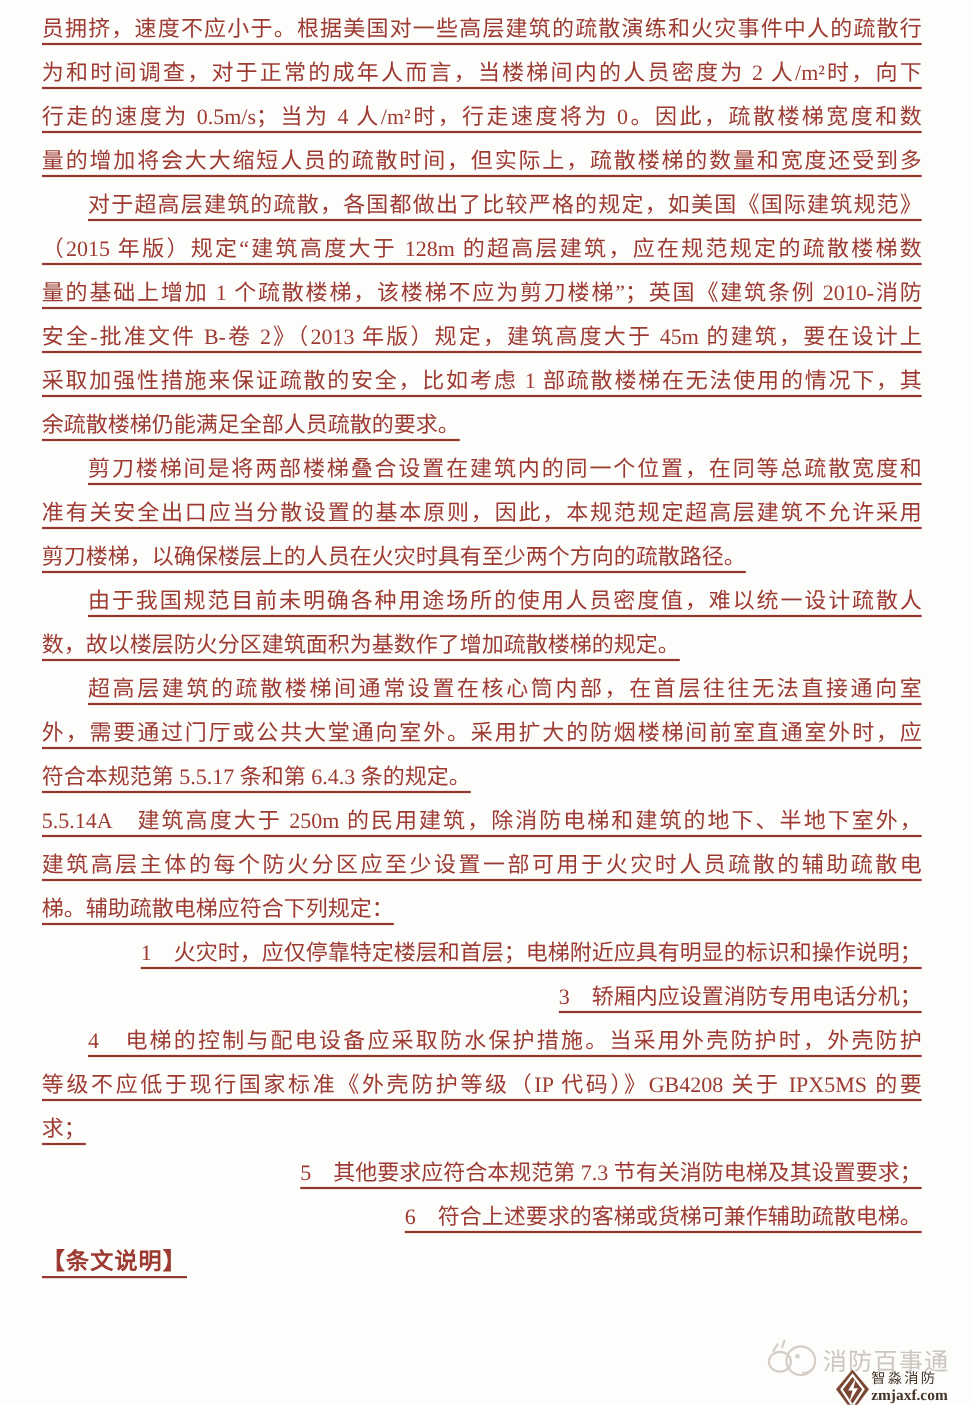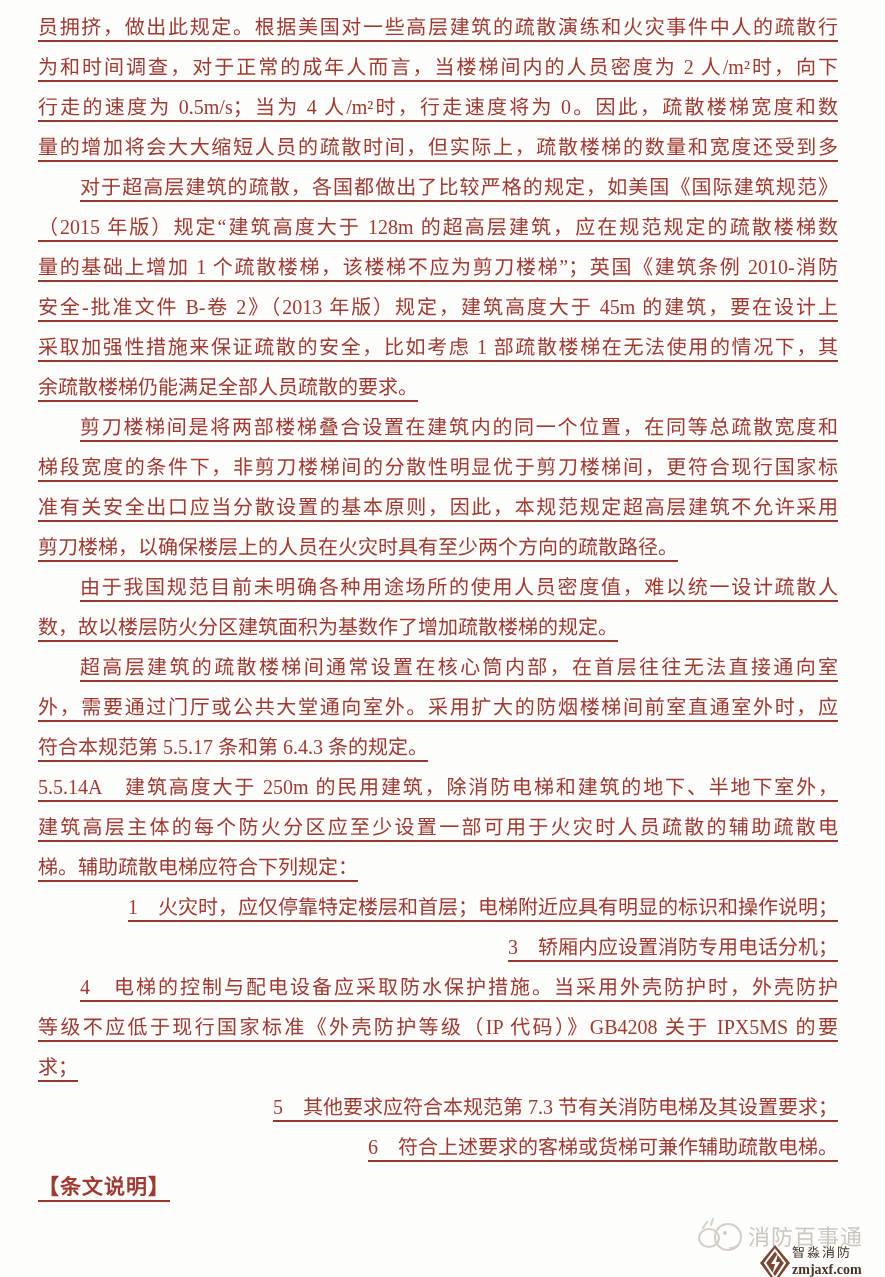--- a/index.html
+++ b/index.html
@@ -54,36 +54,35 @@
     font-family:Liberation Serif, serif;
   }
 </style>
 </head>
 <body>
 
 <div class="page">
 
   <div class="doc" id="doc">
       <div class="para">
-        <div class="line fill">员拥挤，做出此规定。根据美国对一些高层建筑的疏散演练和火灾事件中人的疏散行</div>
+        <div class="line fill">员拥挤，速度不应小于。根据美国对一些高层建筑的疏散演练和火灾事件中人的疏散行</div>
         <div class="line fill">为和时间调查，对于正常的成年人而言，当楼梯间内的人员密度为 2 人/m²时，向下</div>
         <div class="line fill">行走的速度为 0.5m/s；当为 4 人/m²时，行走速度将为 0。因此，疏散楼梯宽度和数</div>
         <div class="line fill">量的增加将会大大缩短人员的疏散时间，但实际上，疏散楼梯的数量和宽度还受到多</div>
       </div>
       <div class="para">
         <div class="line fill ind">对于超高层建筑的疏散，各国都做出了比较严格的规定，如美国《国际建筑规范》</div>
         <div class="line fill">（2015 年版）规定“建筑高度大于 128m 的超高层建筑，应在规范规定的疏散楼梯数</div>
         <div class="line fill">量的基础上增加 1 个疏散楼梯，该楼梯不应为剪刀楼梯”；英国《建筑条例 2010-消防</div>
         <div class="line fill">安全-批准文件 B-卷 2》（2013 年版）规定，建筑高度大于 45m 的建筑，要在设计上</div>
         <div class="line fill">采取加强性措施来保证疏散的安全，比如考虑 1 部疏散楼梯在无法使用的情况下，其</div>
         <div class="line">余疏散楼梯仍能满足全部人员疏散的要求。</div>
       </div>
       <div class="para">
         <div class="line fill ind">剪刀楼梯间是将两部楼梯叠合设置在建筑内的同一个位置，在同等总疏散宽度和</div>
-        <div class="line fill">梯段宽度的条件下，非剪刀楼梯间的分散性明显优于剪刀楼梯间，更符合现行国家标</div>
         <div class="line fill">准有关安全出口应当分散设置的基本原则，因此，本规范规定超高层建筑不允许采用</div>
         <div class="line">剪刀楼梯，以确保楼层上的人员在火灾时具有至少两个方向的疏散路径。</div>
       </div>
       <div class="para">
         <div class="line fill ind">由于我国规范目前未明确各种用途场所的使用人员密度值，难以统一设计疏散人</div>
         <div class="line">数，故以楼层防火分区建筑面积为基数作了增加疏散楼梯的规定。</div>
       </div>
       <div class="para">
         <div class="line fill ind">超高层建筑的疏散楼梯间通常设置在核心筒内部，在首层往往无法直接通向室</div>
         <div class="line fill">外，需要通过门厅或公共大堂通向室外。采用扩大的防烟楼梯间前室直通室外时，应</div>

